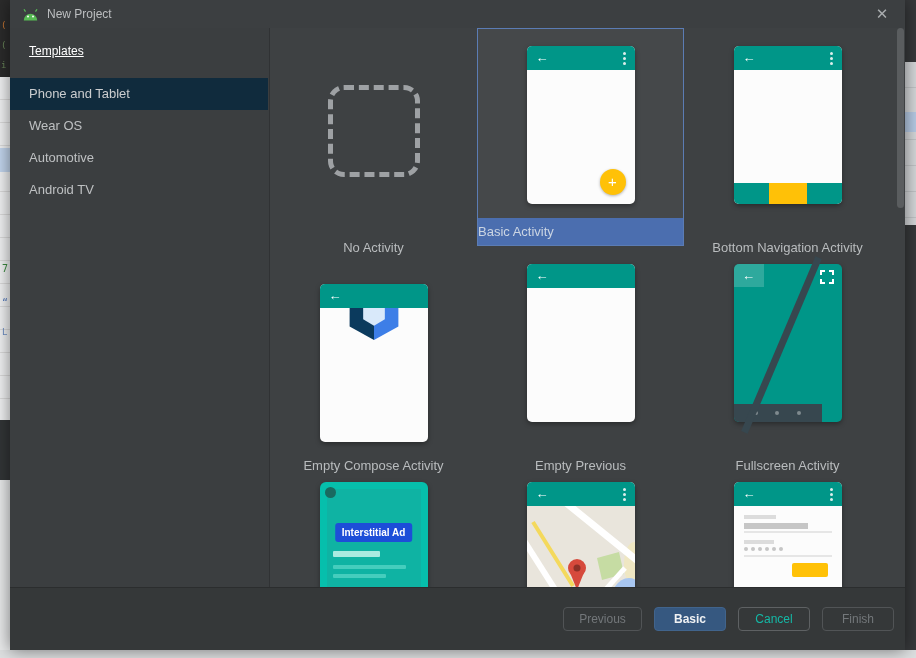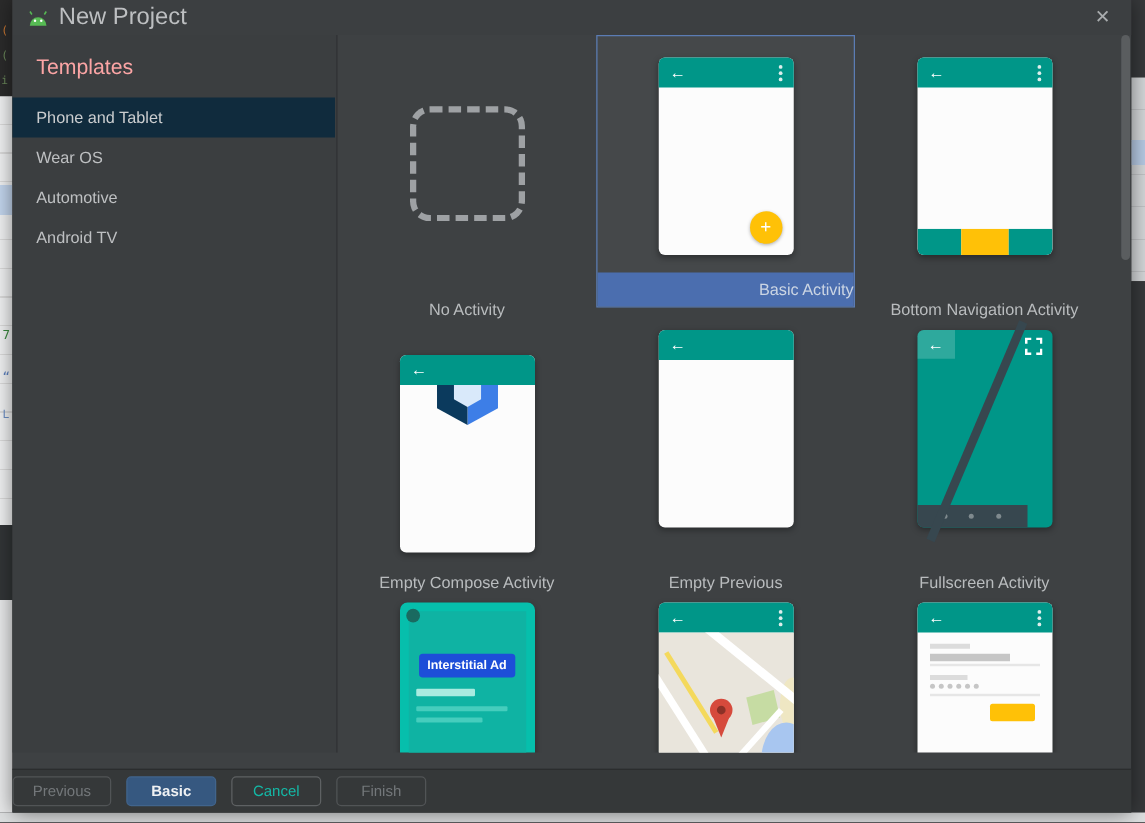--- a/index.html
+++ b/index.html
@@ -24,38 +24,38 @@
              background:repeating-linear-gradient(#D5D8DA 0 25px, #C2C5C7 25px 26px); }
   .edge-r2 .selrow { position:absolute; left:0; top:50px; width:11px; height:20px; background:#B7CBE5; }
   .edge-r3 { left:905px; top:225px; width:11px; height:425px; background:#37393B; }
   .edge-bottom { left:0; top:650px; width:916px; height:8px; background:#DEE0E1; }
 
   
   .dialog { position:absolute; left:10px; top:0; width:895px; height:650px;
             background:#3E4143; box-shadow:0 0 16px rgba(0,0,0,.5); }
   .titlebar { position:absolute; left:0; top:0; right:0; height:28px;
               display:flex; align-items:center; padding-left:12px; background:#3C3F41; }
-  .titlebar .title { margin-left:8px; font-size:19px; color:#BDBFC1; }
+  .titlebar .title { margin-left:8px; font-size:12px; color:#BDBFC1; }
   .close { position:absolute; right:13px; top:4px; width:20px; height:20px;
            color:#A9ACAE; font-size:15px; line-height:20px; text-align:center; cursor:default; }
 
   .sidebar { position:absolute; left:0; top:28px; bottom:48px; width:260px;
              background:#3B3E40; border-right:1px solid #303234; }
-  .section-label { position:absolute; left:19px; top:16px; font-size:17px; color:#fca5a5; }
+  .section-label { position:absolute; left:19px; top:16px; font-size:12px; color:#ffffff;text-decoration:underline; }
   .side-list { position:absolute; left:0; top:50px; right:1px; }
   .side-item { height:32px; line-height:32px; padding-left:19px; font-size:13px; color:#BEC0C2; }
   .side-item.selected { background:#102B3D; color:#CBCDCF; }
 
   .content { position:absolute; left:260px; top:28px; width:635px; height:574px; overflow:hidden; }
   .tile { position:absolute; width:207px; height:218px; }
   .tile .tlabel { position:absolute; left:0; top:212px; width:100%; text-align:center;
                   font-size:13px; color:#B9BCBE; }
   .tile.selected { border:1px solid #5B7CB4; background:#45484A; }
   .sel-bar { position:absolute; left:0; right:0; bottom:0; height:27px; background:#4B6EAF;
-             color:#CBD5E3; font-size:13px; line-height:27px; text-align:right; }
+             color:#CBD5E3; font-size:13px; line-height:27px; text-align:left; }
 
   
   .phone { position:relative; width:108px; height:158px; margin:18px auto 0;
            background:#FCFCFC; border-radius:5px; box-shadow:0 2px 5px rgba(0,0,0,.35); }
   .tile.selected .phone { margin-top:17px; }
   .appbar { position:absolute; left:0; top:0; right:0; height:24px; background:#009688;
             border-radius:5px 5px 0 0; }
   .backarrow { position:absolute; left:9px; top:0; height:24px; line-height:24px;
                color:#FFFFFF; font-size:13px; font-weight:bold; }
   .kebab { position:absolute; right:9px; top:6px; }
@@ -105,23 +105,23 @@
   .lg-hr1 { left:10px; top:49px; width:88px; height:2px; background:#E6E6E6; }
   .lg-label2 { left:10px; top:58px; width:30px; height:4px; background:#DCDCDC; }
   .lg-dots { left:10px; top:65px; display:flex; gap:3px; }
   .lg-dots i { width:4px; height:4px; border-radius:50%; background:#C6C6C6; }
   .lg-hr2 { left:10px; top:73px; width:88px; height:2px; background:#E6E6E6; }
   .lg-btn { left:58px; top:81px; width:36px; height:14px; background:#FFC107; border-radius:2px; }
 
   .scrollbar { position:absolute; right:1px; top:0; width:7px; height:180px;
                background:#5A5D5F; border-radius:4px; }
 
-  .footer { position:absolute; left:0; right:0; bottom:0; height:35px; background:#353839;
+  .footer { position:absolute; left:0; right:0; bottom:0; height:63px; background:#353839;
             border-top:1px solid #2B2D2E; display:flex; align-items:center;
-            gap:12px; padding-right:11px; }
+            justify-content:flex-end; gap:12px; padding-right:11px; }
   .btn { min-width:72px; height:24px; padding:0 12px; border-radius:4px;
          border:1px solid #5E6163; background:transparent; color:#14b8a6;
          font:12px "Liberation Sans", sans-serif; display:flex; align-items:center; justify-content:center; }
   .btn.wide { min-width:79px; }
   .btn.disabled { color:#73777A; border-color:#515456; }
   .btn.primary { background:#365880; border-color:#41648C; color:#EFF1F3; font-weight:bold; }
 </style>
 </head>
 <body>
 

